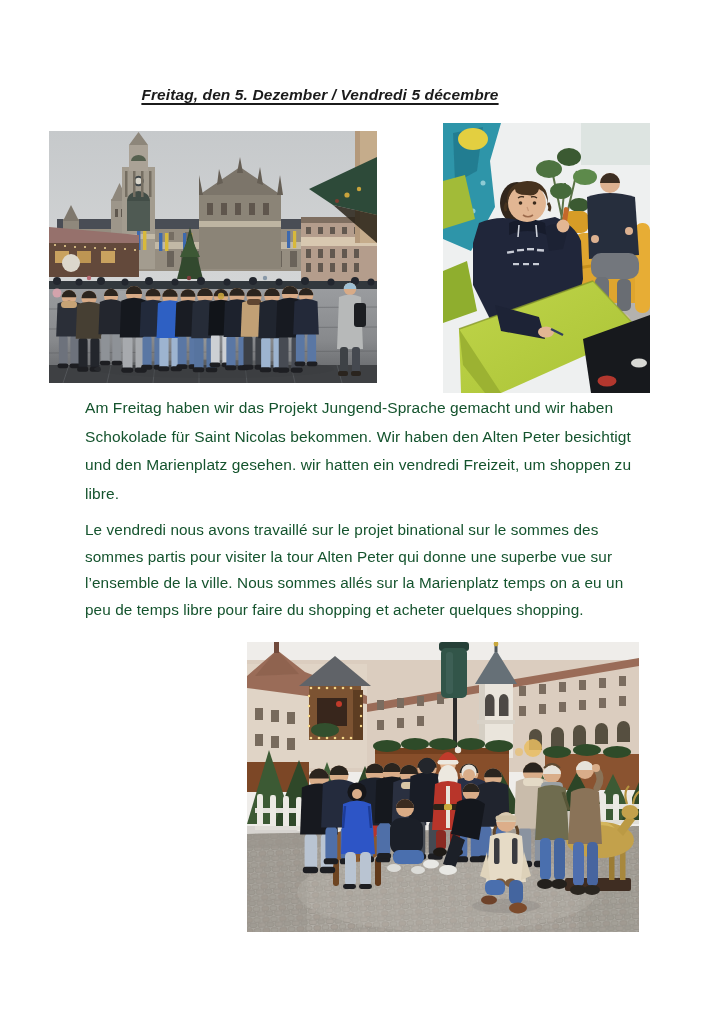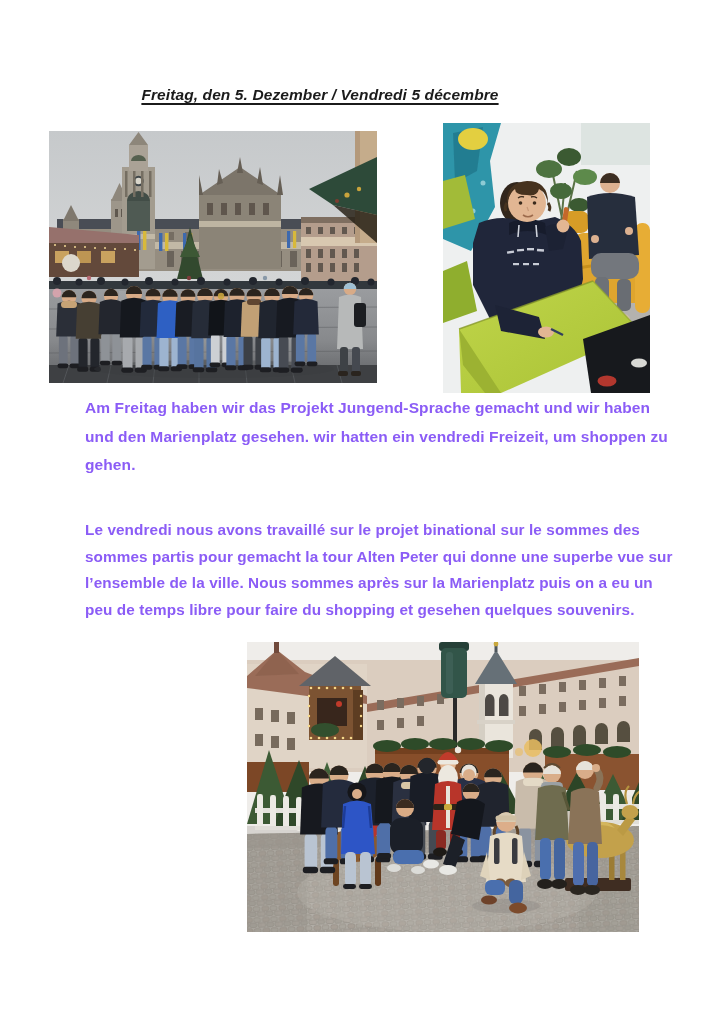--- a/index.html
+++ b/index.html
@@ -3,21 +3,21 @@
 <meta charset="utf-8">
 <style>
   html,body{margin:0;padding:0;background:#ffffff;}
   body{width:724px;height:1024px;position:relative;font-family:"Liberation Sans",sans-serif;color:#1b1b1b;}
   .page{position:absolute;inset:0;background:#ffffff;overflow:hidden;}
   .doc-title{position:absolute;top:86px;left:0;width:640px;text-align:center;
     font-size:15.5px;font-weight:700;font-style:italic;letter-spacing:.1px;}
   .doc-title span{text-decoration:underline;text-decoration-thickness:1.6px;text-underline-offset:3px;}
   .photo{position:absolute;display:block;}
   .photo svg{display:block;}
-  .para{position:absolute;left:85px;font-size:15.5px;line-height:28.6px;letter-spacing:.1px;color:#8b5cf6;font-weight:bold;}
+  .para{position:absolute;left:85px;font-size:15.5px;line-height:28.6px;letter-spacing:.1px;color:#14532d;}
   .para.fr{font-size:15.3px;line-height:26.6px;}
   .tline{white-space:nowrap;}
 </style>
 </head>
 <body>
 
 <div class="page">
 
   <div class="doc-title">
     <span>Freitag, den 5. Dezember / Vendredi 5 décembre</span>
@@ -414,29 +414,30 @@
     <g>
       <path d="M140,216 L207,192 L207,270 L148,270 Z" fill="#17191d"></path>
       <ellipse cx="164" cy="258" rx="9.5" ry="5.5" fill="#b2372e"></ellipse>
       <ellipse cx="196" cy="240" rx="8" ry="4.5" fill="#d8d8d4"></ellipse>
     </g>
   </svg>
   </div>
 
   <div class="para" style="top:394px;">
     <div class="tline">Am Freitag haben wir das Projekt Jungend-Sprache gemacht und wir haben</div>
+    <div class="tline">Schokolade für Saint Nicolas bekommen. Wir haben den Alten Peter besichtigt</div>
     <div class="tline">und den Marienplatz gesehen. wir hatten ein vendredi Freizeit, um shoppen zu</div>
-    <div class="tline">gehen.</div>
+    <div class="tline">libre.</div>
   </div>
 
   <div class="para fr" style="top:517px;">
     <div class="tline">Le vendredi nous avons travaillé sur le projet binational sur le sommes des</div>
-    <div class="tline">sommes partis pour gemacht la tour Alten Peter qui donne une superbe vue sur</div>
-    <div class="tline">l’ensemble de la ville. Nous sommes après sur la Marienplatz puis on a eu un</div>
-    <div class="tline">peu de temps libre pour faire du shopping et gesehen quelques souvenirs.</div>
+    <div class="tline">sommes partis pour visiter la tour Alten Peter qui donne une superbe vue sur</div>
+    <div class="tline">l’ensemble de la ville. Nous sommes allés sur la Marienplatz temps on a eu un</div>
+    <div class="tline">peu de temps libre pour faire du shopping et acheter quelques shopping.</div>
   </div>
 
   <div class="photo" style="left:247px;top:642px;width:392px;height:290px;">
   <svg width="392" height="290" viewBox="0 0 392 290" xmlns="http://www.w3.org/2000/svg" xmlns:xlink="http://www.w3.org/1999/xlink">
     <defs>
       <filter id="blC" x="-5%" y="-5%" width="110%" height="110%">
             <feGaussianBlur stdDeviation="0.7"></feGaussianBlur>
           </filter>
       <pattern id="cobC" width="17" height="11" patternUnits="userSpaceOnUse" patternTransform="rotate(-3)">
         <rect width="17" height="11" fill="#b2aea7"></rect>

